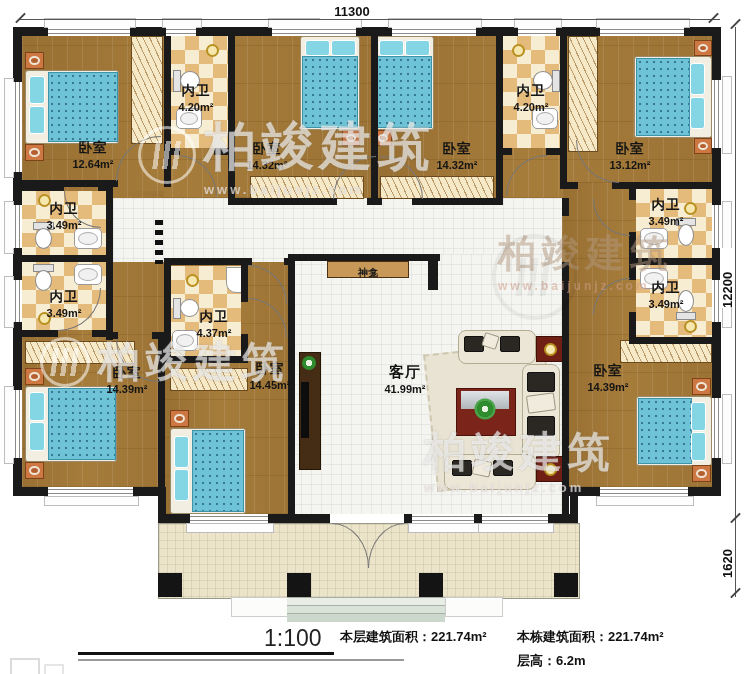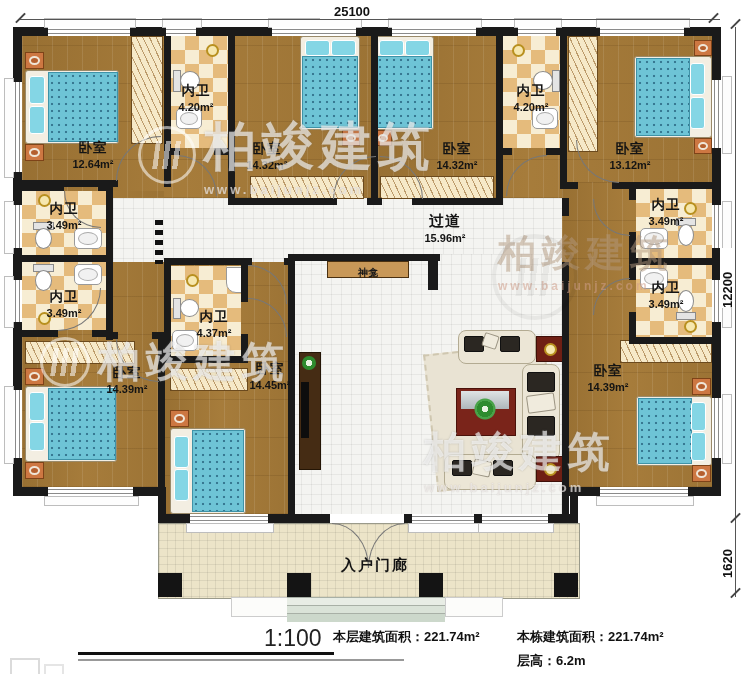--- a/index.html
+++ b/index.html
@@ -354,64 +354,61 @@
     <div class="rarea">3.49m²</div>
   </div>
   <div class="rlabel" style="left:19px;top:288px;">
     <div class="rname">内卫</div>
     <div class="rarea">3.49m²</div>
   </div>
   <div class="rlabel" style="left:169px;top:308px;">
     <div class="rname">内卫</div>
     <div class="rarea">4.37m²</div>
   </div>
-  <div class="rlabel" style="left:400px;top:211px;">
-    <div class="rname lg">过道</div>
-    <div class="rarea">15.96m²</div>
-  </div>
   <div class="rlabel" style="left:621px;top:196px;">
     <div class="rname">内卫</div>
     <div class="rarea">3.49m²</div>
   </div>
   <div class="rlabel" style="left:621px;top:279px;">
     <div class="rname">内卫</div>
     <div class="rarea">3.49m²</div>
   </div>
   <div class="rlabel" style="left:82px;top:364px;">
     <div class="rname">卧室</div>
     <div class="rarea">14.39m²</div>
   </div>
   <div class="rlabel" style="left:225px;top:360px;">
     <div class="rname">卧室</div>
     <div class="rarea">14.45m²</div>
   </div>
+  <div class="rlabel" style="left:360px;top:362px;">
+    <div class="rname lg">客厅</div>
+    <div class="rarea">41.99m²</div>
+  </div>
   <div class="rlabel" style="left:563px;top:362px;">
     <div class="rname">卧室</div>
     <div class="rarea">14.39m²</div>
-  </div>
-  <div style="position:absolute;left:320px;top:556px;width:110px;text-align:center;font-size:15px;font-weight:bold;color:#141414;letter-spacing:2px;">
-    <span>入户门廊</span>
   </div>
 
   <div class="dline" style="left:20px;top:19px;width:700px;height:1px;"></div>
   <div class="tick" style="left:14px;top:17px;"></div>
   <div class="tick" style="left:707px;top:17px;"></div>
-  <div class="dimtxt" style="left:320px;top:4px;width:64px;text-align:center;background:#fff;">25100</div>
+  <div class="dimtxt" style="left:320px;top:4px;width:64px;text-align:center;background:#fff;">11300</div>
 
   <div class="dline" style="left:735px;top:27px;width:1px;height:570px;"></div>
   <div class="tick" style="left:729px;top:23px;"></div>
   <div class="tick" style="left:729px;top:517px;"></div>
   <div class="tick" style="left:729px;top:592px;"></div>
   <div class="dimtxt vdim" style="left:720px;top:248px;height:60px;background:#fff;">12200</div>
   <div class="dimtxt vdim" style="left:720px;top:534px;height:44px;background:#fff;">1620</div>
 
   <div style="position:absolute;left:264px;top:625px;font-size:23px;color:#222;">1:100</div>
   <div style="position:absolute;left:78px;top:652px;width:256px;height:3px;background:#111;"></div>
   <div style="position:absolute;left:78px;top:659px;width:326px;height:2px;background:#999;"></div>
-  <div class="info" style="left:333px;top:628px;">
+  <div class="info" style="left:340px;top:628px;">
     <span>本层建筑面积：</span><span>221.74m²</span>
   </div>
   <div class="info" style="left:517px;top:628px;">
     <span>本栋建筑面积：</span><span>221.74m²</span>
   </div>
   <div class="info" style="left:517px;top:652px;">
     <span>层高：</span><span>6.2m</span>
   </div>
 
   <div class="wm" style="left:138px;top:100px;display:flex;align-items:center;gap:8px;">

